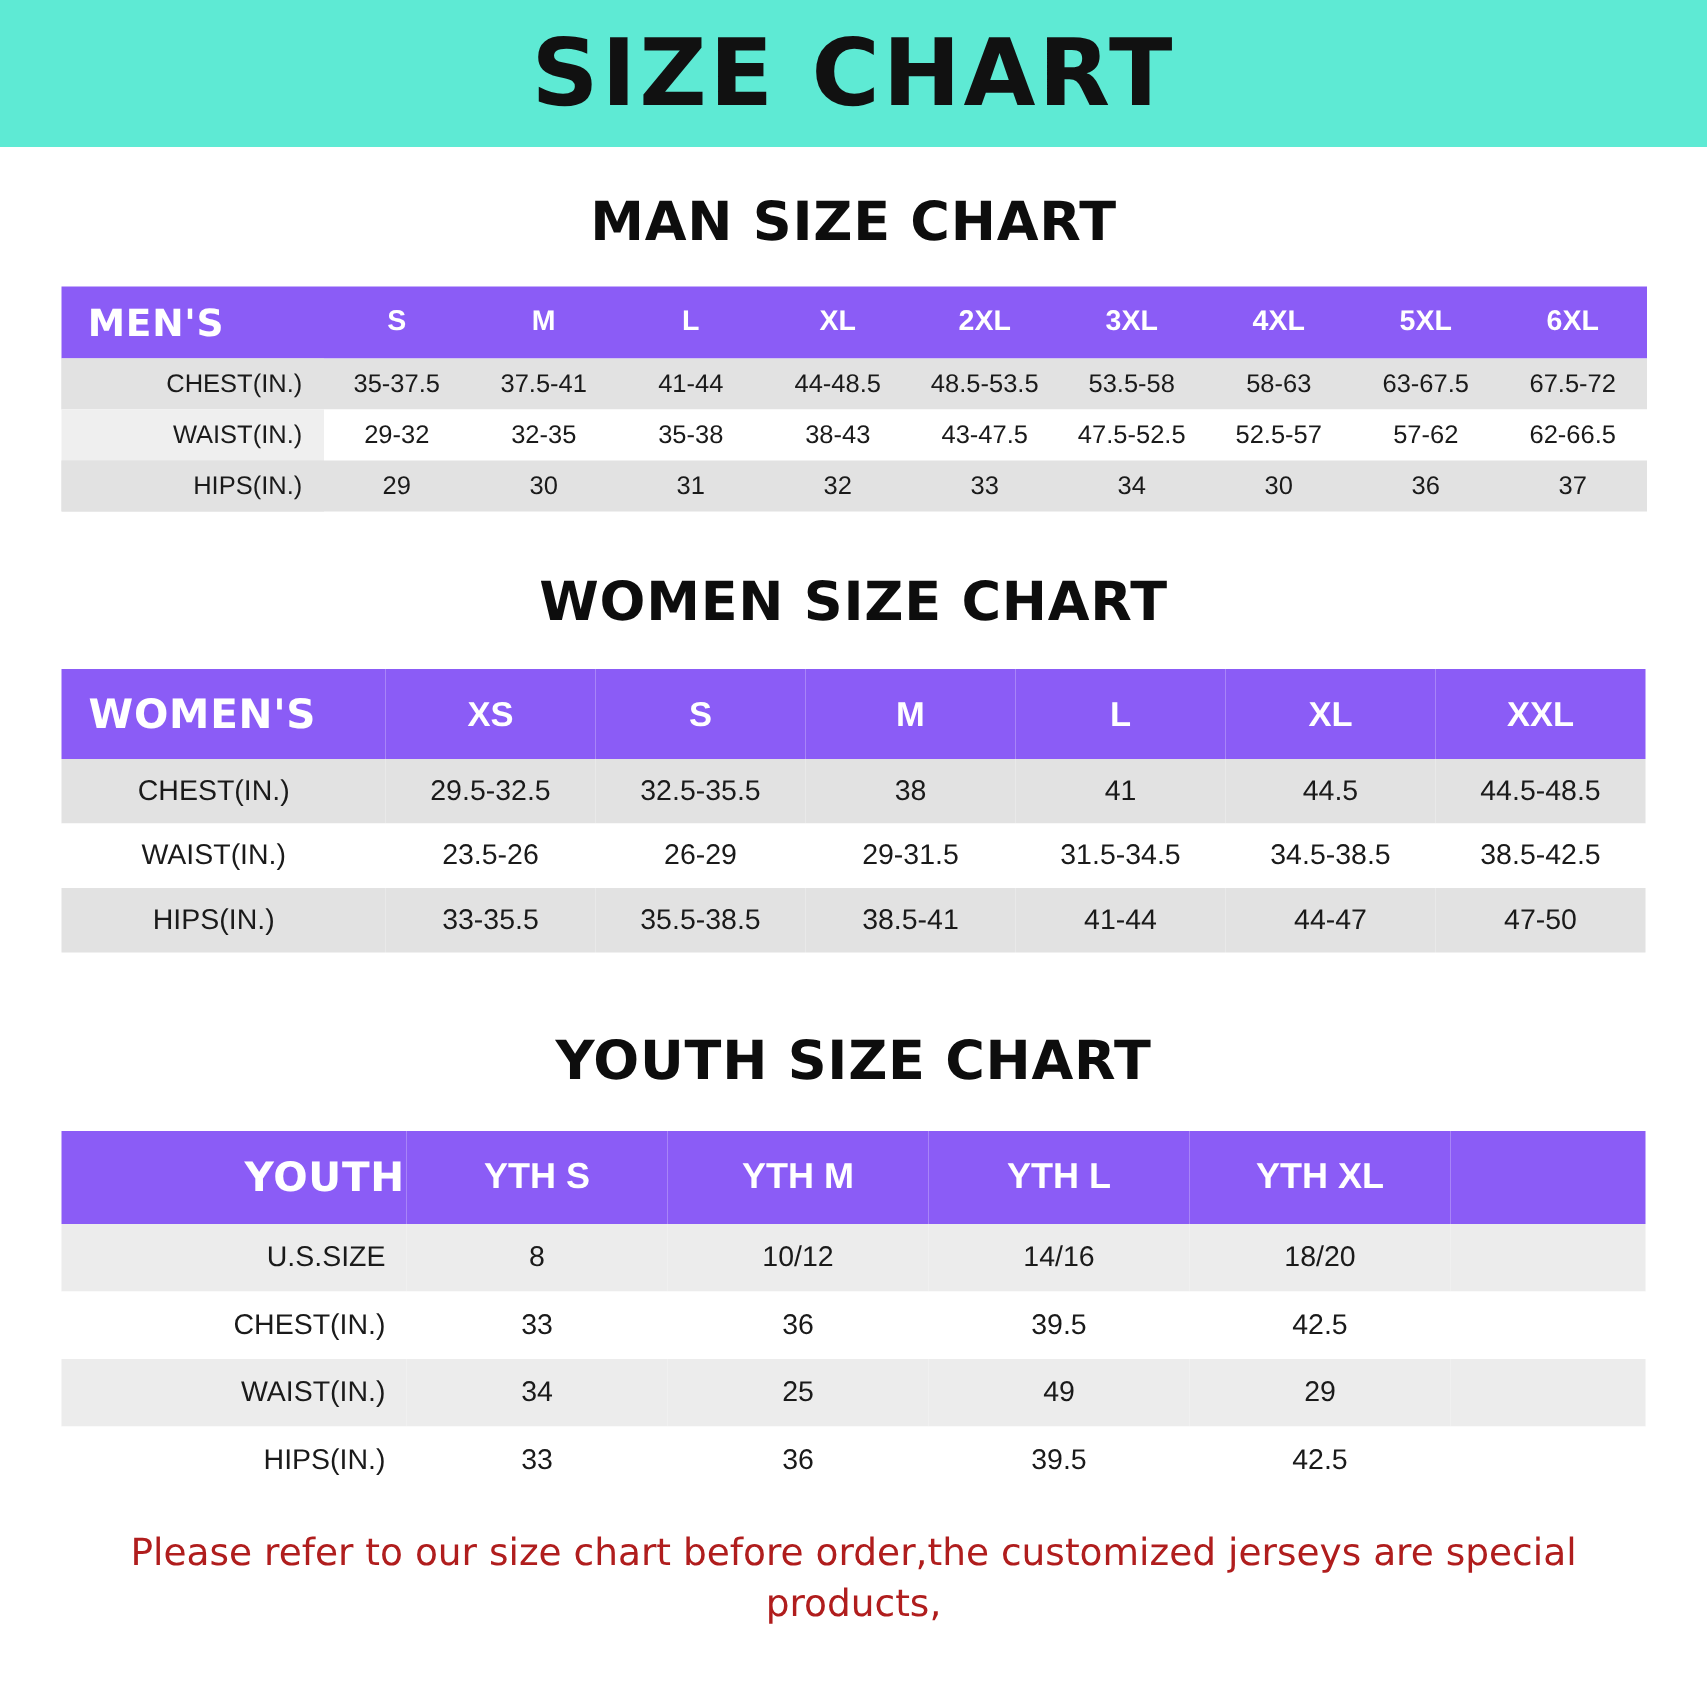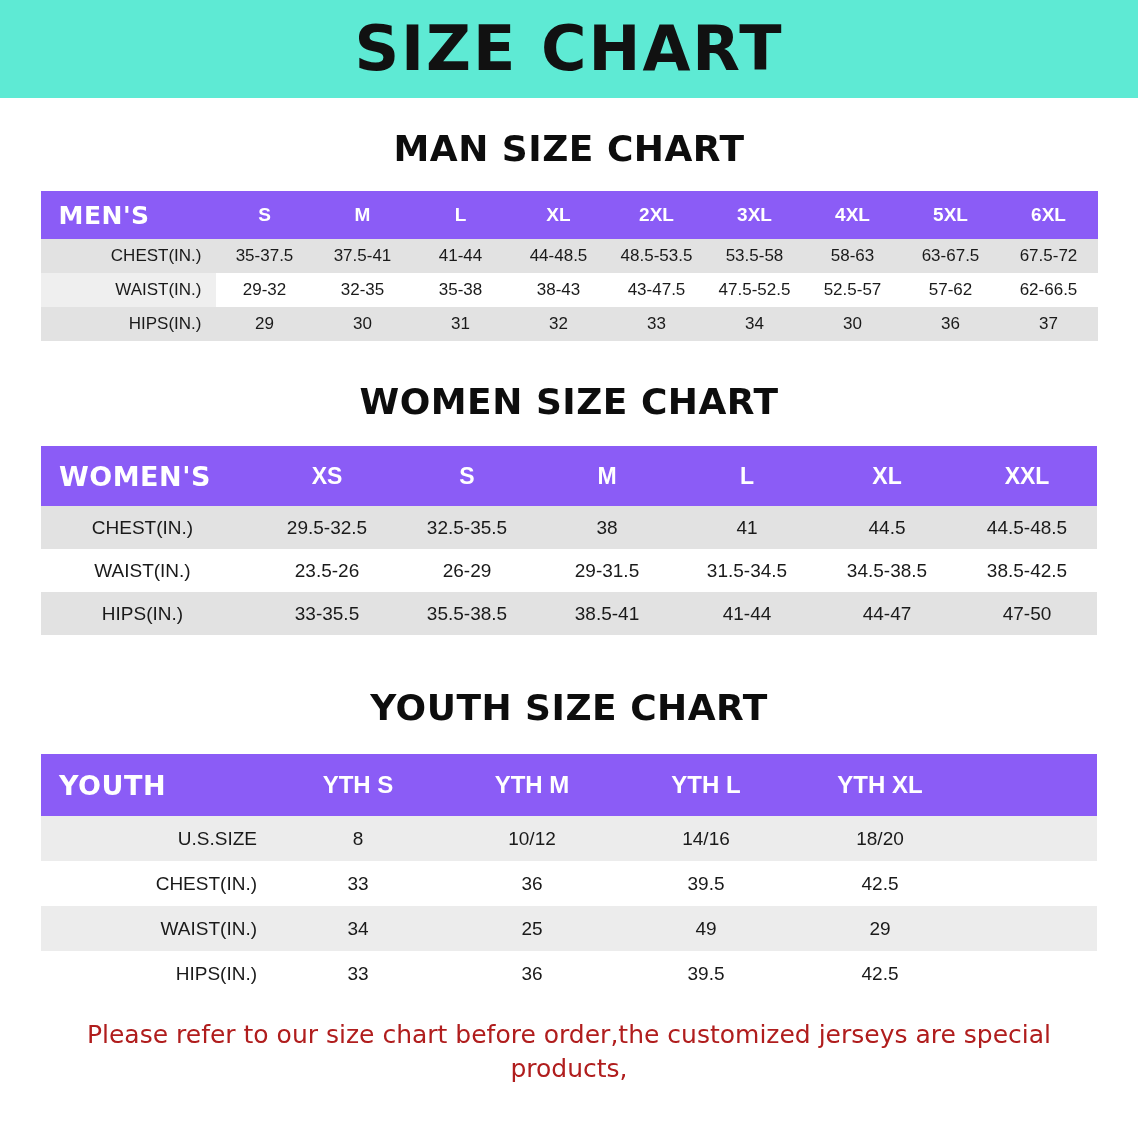--- a/index.html
+++ b/index.html
@@ -99,21 +99,21 @@
   #women-table thead th.rowlabel-head { font-size: 27px; padding-left: 18px; }
   #women-table tbody tr { height: 43px; }
   #women-table tbody td { font-size: 19px; }
   #women-table tbody tr.shaded { background: #e2e2e2; }
   #women-table tbody tr.plain  { background: #ffffff; }
   #women-table tbody td.rowlabel { text-align: center; }
 
   
   #youth-table { width: 1056px; }
   #youth-table thead th { height: 60px; font-size: 24px; }
-  #youth-table thead th.rowlabel-head { font-size: 27px; padding-left: 18px; }
+  #youth-table thead th.rowlabel-head { font-size: 27px; padding-left: 18px; text-align: right; }
   #youth-table tbody tr { height: 45px; }
   #youth-table tbody td { font-size: 19px; }
   #youth-table tbody tr.shaded { background: #ececec; }
   #youth-table tbody tr.plain  { background: #ffffff; }
   #youth-table tbody td.rowlabel { text-align: right; }
 
   
   .note {
     margin: 22px auto 0 auto;
     width: 1056px;

